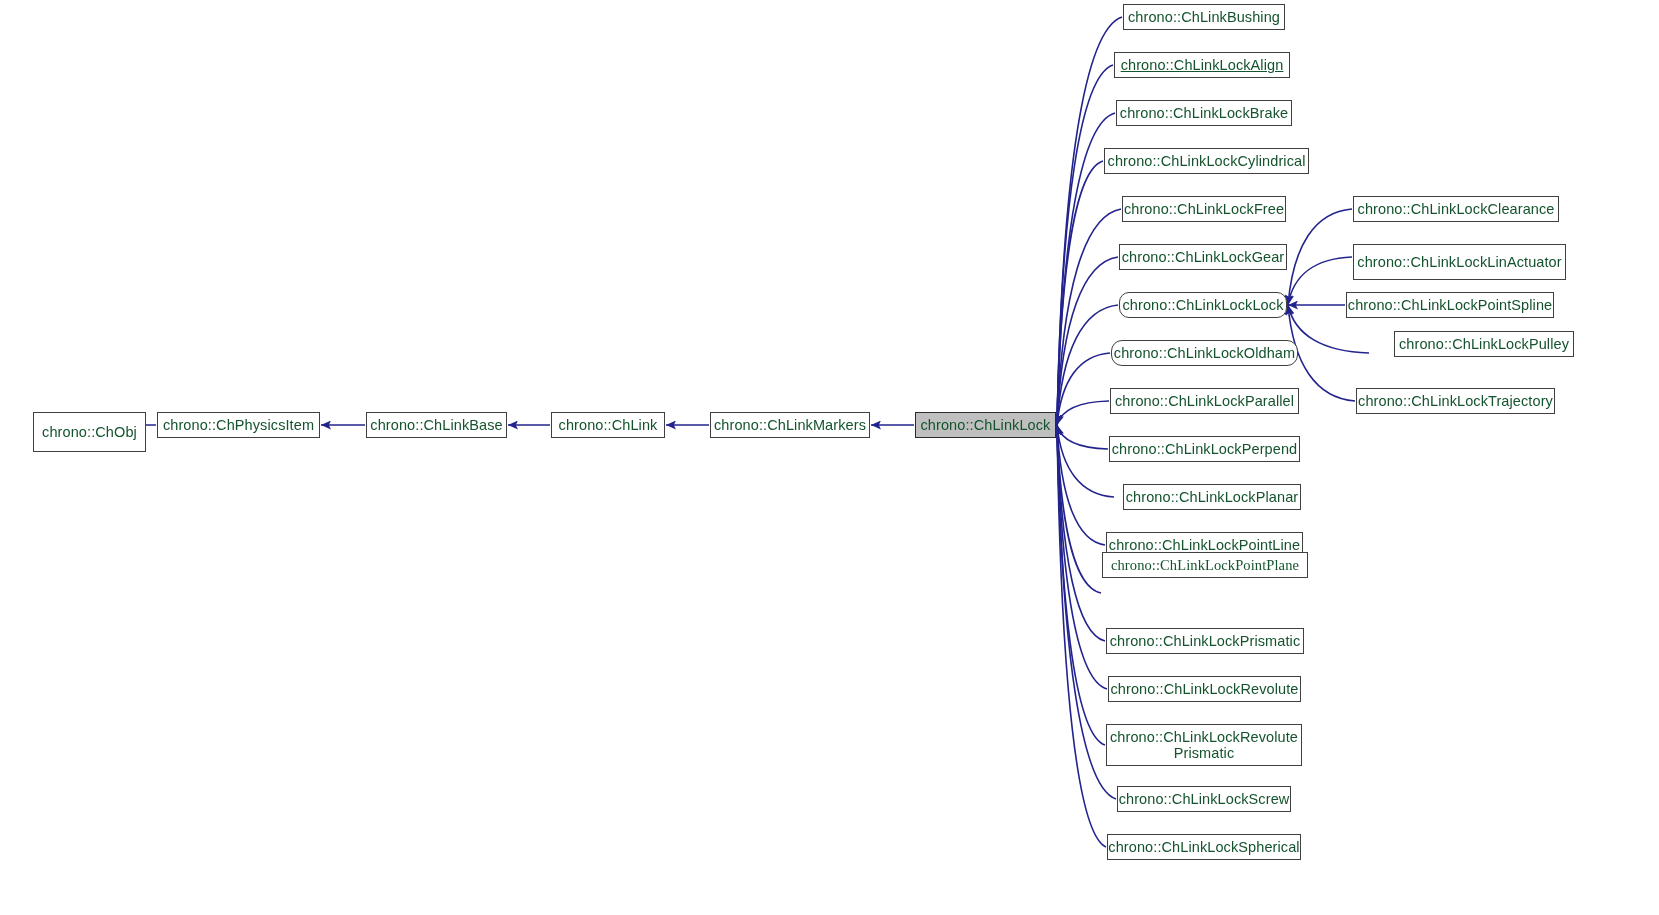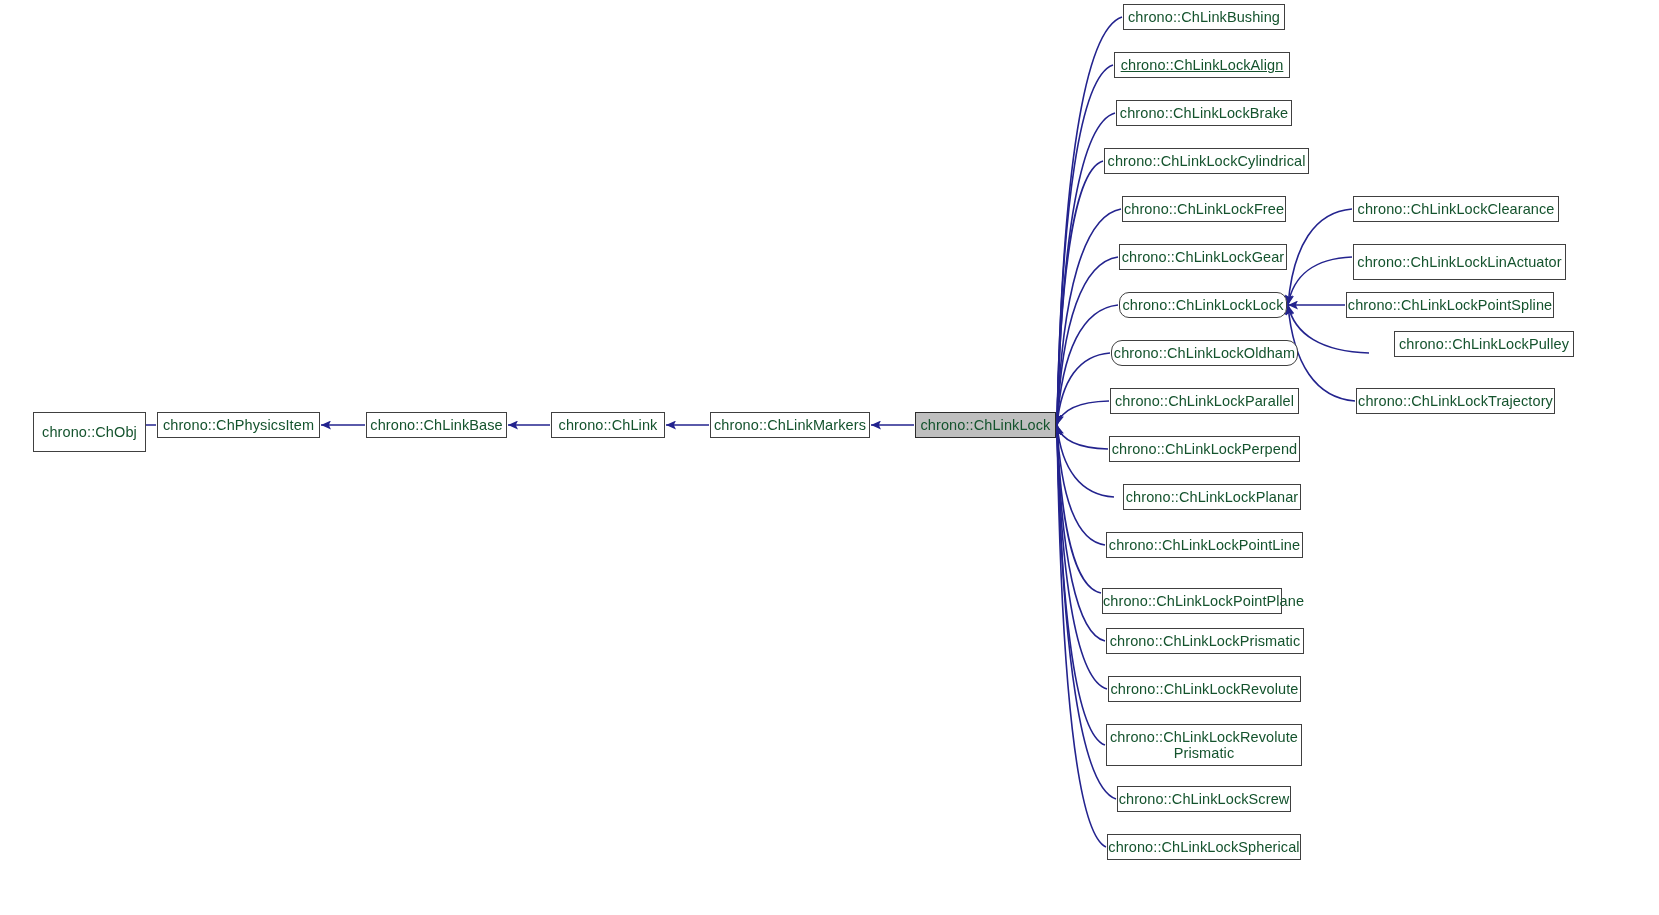--- a/index.html
+++ b/index.html
@@ -103,21 +103,21 @@
       <div class="node" style="left: 1116px; top: 100px; width: 176px; height: 26px;"><span class="node-label">chrono::ChLinkLockBrake</span></div>
       <div class="node" style="left: 1104px; top: 148px; width: 205px; height: 26px;"><span class="node-label">chrono::ChLinkLockCylindrical</span></div>
       <div class="node" style="left: 1122px; top: 196px; width: 164px; height: 26px;"><span class="node-label">chrono::ChLinkLockFree</span></div>
       <div class="node" style="left: 1119px; top: 244px; width: 168px; height: 26px;"><span class="node-label">chrono::ChLinkLockGear</span></div>
       <div class="node" style="left: 1119px; top: 292px; width: 168px; height: 26px; border-radius: 10px;"><span class="node-label">chrono::ChLinkLockLock</span></div>
       <div class="node" style="left: 1111px; top: 340px; width: 187px; height: 26px; border-radius: 11px;"><span class="node-label">chrono::ChLinkLockOldham</span></div>
       <div class="node" style="left: 1110px; top: 388px; width: 189px; height: 26px;"><span class="node-label">chrono::ChLinkLockParallel</span></div>
       <div class="node" style="left: 1109px; top: 436px; width: 191px; height: 26px;"><span class="node-label">chrono::ChLinkLockPerpend</span></div>
       <div class="node" style="left: 1115px; top: 484px; width: 178px; height: 26px; margin-left: 8px;"><span class="node-label">chrono::ChLinkLockPlanar</span></div>
       <div class="node" style="left: 1106px; top: 532px; width: 197px; height: 26px;"><span class="node-label">chrono::ChLinkLockPointLine</span></div>
-      <div class="node" style="left: 1102px; top: 588px; width: 180px; height: 26px;"><span class="node-label">chrono::ChLinkLockPointPlane</span></div>
+      <div class="node" style="left: 1102px; top: 552px; width: 206px; height: 26px; font-family: Liberation Serif, serif;"><span class="node-label">chrono::ChLinkLockPointPlane</span></div>
       <div class="node" style="left: 1106px; top: 628px; width: 198px; height: 26px;"><span class="node-label">chrono::ChLinkLockPrismatic</span></div>
       <div class="node" style="left: 1108px; top: 676px; width: 193px; height: 26px;"><span class="node-label">chrono::ChLinkLockRevolute</span></div>
       <div class="node" style="left: 1106px; top: 724px; width: 196px; height: 42px;"><span class="node-label">chrono::ChLinkLockRevolute
 Prismatic</span></div>
       <div class="node" style="left: 1117px; top: 786px; width: 174px; height: 26px;"><span class="node-label">chrono::ChLinkLockScrew</span></div>
       <div class="node" style="left: 1107px; top: 834px; width: 194px; height: 26px;"><span class="node-label">chrono::ChLinkLockSpherical</span></div>
       <div class="node" style="left: 1353px; top: 196px; width: 206px; height: 26px;"><span class="node-label">chrono::ChLinkLockClearance</span></div>
       <div class="node" style="left: 1353px; top: 244px; width: 213px; height: 36px;"><span class="node-label">chrono::ChLinkLockLinActuator</span></div>
       <div class="node" style="left: 1346px; top: 292px; width: 208px; height: 26px;"><span class="node-label">chrono::ChLinkLockPointSpline</span></div>
       <div class="node" style="left: 1370px; top: 331px; width: 180px; height: 26px; margin-left: 24px;"><span class="node-label">chrono::ChLinkLockPulley</span></div>

